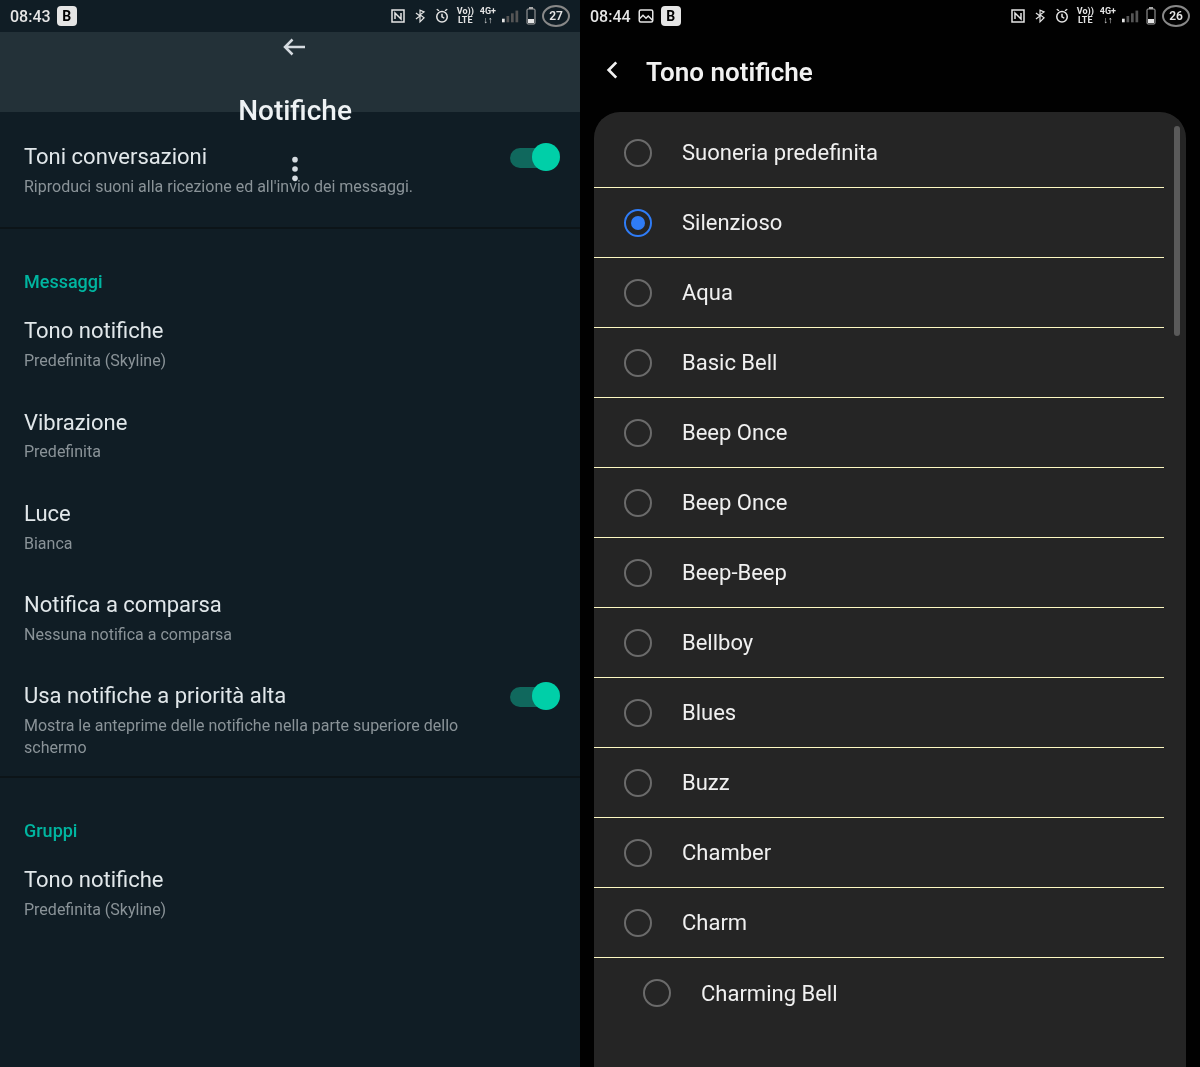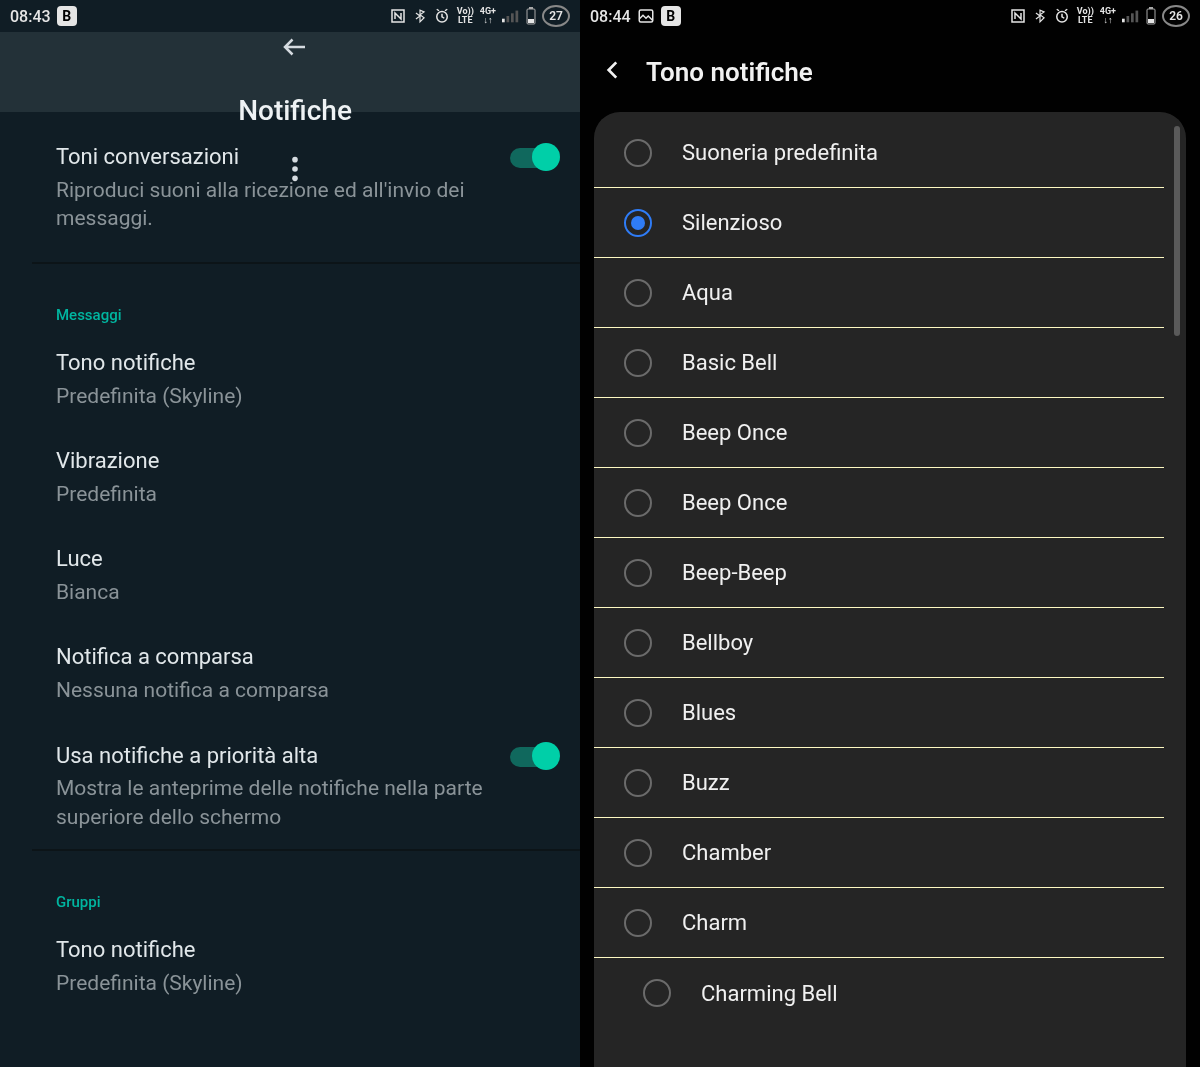--- a/index.html
+++ b/index.html
@@ -59,39 +59,39 @@
     padding: 0 10px 0 20px;
     gap: 28px;
     flex-direction: column;
   }
   .left .app-header .title {
     color: #eef2f4; font-size: 28px; font-weight: 500; flex: 1;
   }
   .left .app-header .back, .left .app-header .more { color:#d5dbe0; cursor:pointer; }
 
   
-  .settings { padding: 0; margin-left: 32px; }
+  .settings { padding: 0; }
   .divider { height: 2px; background: #0c1418; }
   .group-header {
     color: #00b5a0;
-    font-size: 15px;
+    font-size: 18px;
     font-weight: 500;
     padding: 42px 24px 6px 24px;
   }
   .row {
     display:flex; align-items:flex-start; justify-content:space-between;
     padding: 18px 24px 18px 24px; gap: 20px;
   }
   .row.first-block { padding-top: 30px; padding-bottom: 30px; }
   .row .text { flex:1; }
   .row .title-line {
     color: #e1e7ea; font-size: 22px; font-weight: 400; line-height: 1.35;
   }
   .row .sub-line {
-    color: #8a9398; font-size: 21px; font-weight: 400; line-height: 1.35;
+    color: #8a9398; font-size: 16px; font-weight: 400; line-height: 1.35;
     margin-top: 4px;
   }
   .toggle {
     width: 46px; height: 20px; border-radius: 10px;
     background: #10685d; position: relative; flex-shrink:0; margin-top:6px;
   }
   .toggle::after {
     content:""; position:absolute; right:-4px; top:-5px;
     width:28px; height:28px; border-radius:50%;
     background:#00cfa8;

